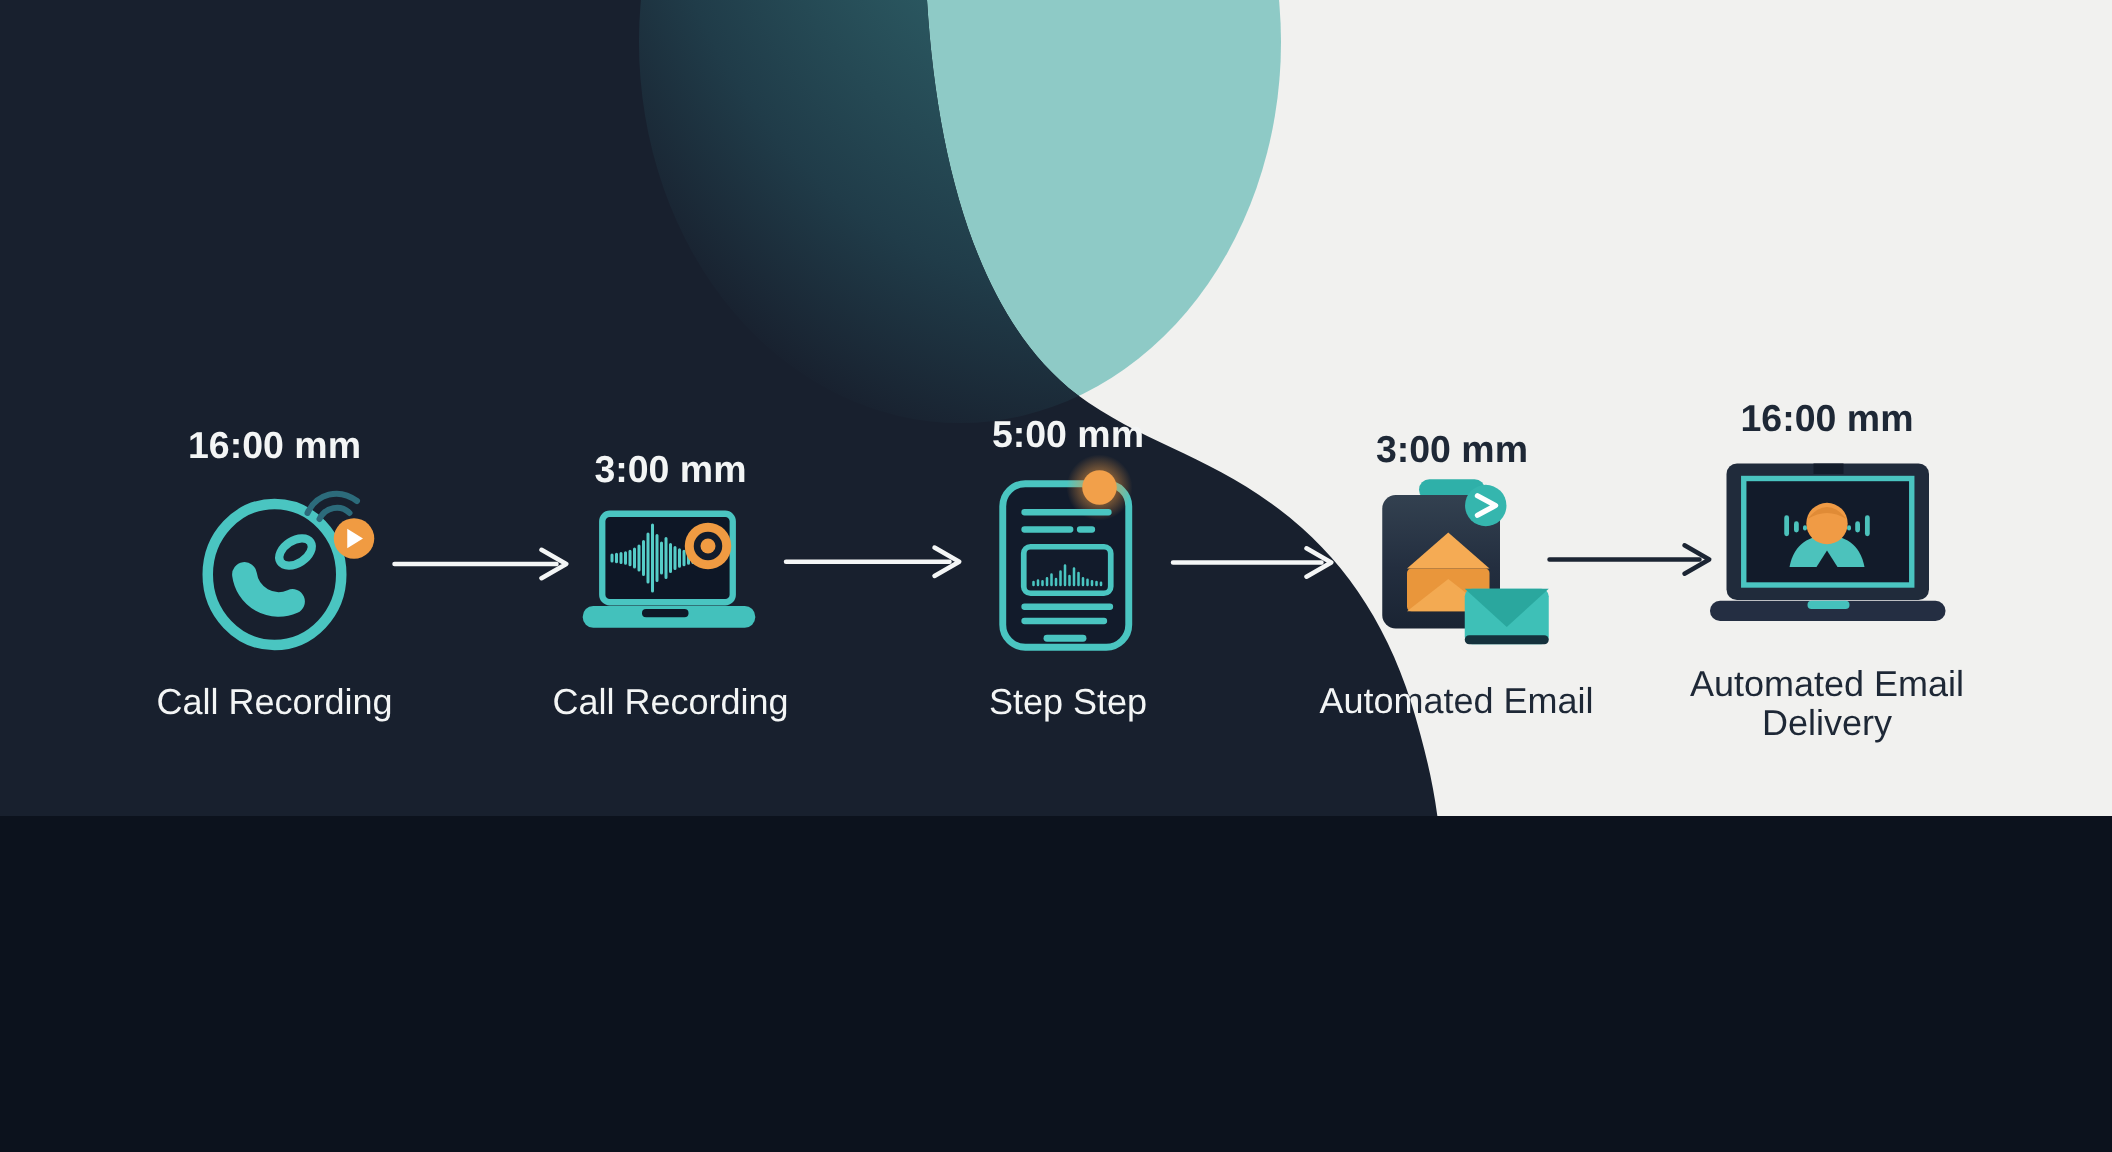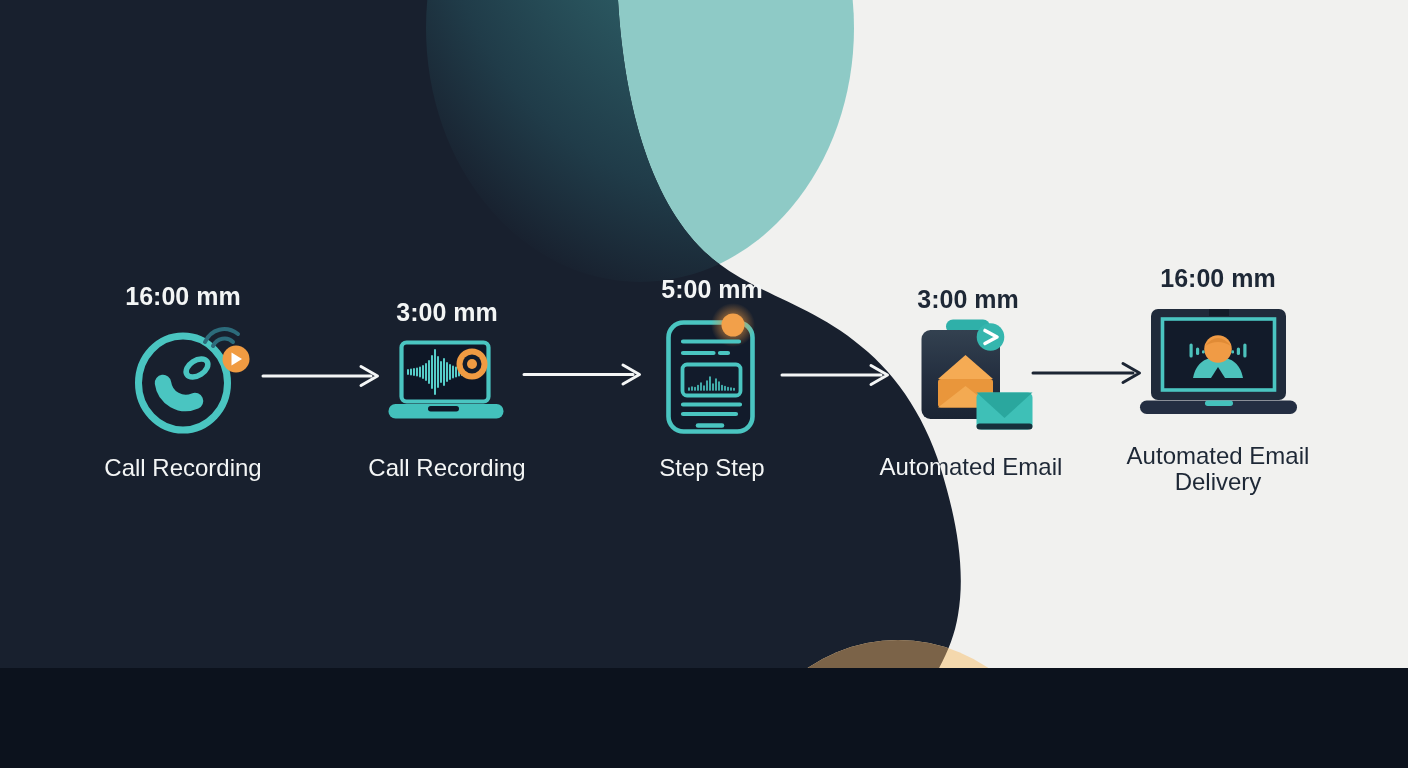--- a/index.html
+++ b/index.html
@@ -1,16 +1,16 @@
 <!DOCTYPE html>
 <html><head>
 <meta charset="utf-8">
 <style>
   html,body{margin:0;padding:0;background:#0c121d;}
-  .stage{width:1408px;height:668px;overflow:hidden;position:relative;
+  .stage{width:1408px;height:544px;overflow:hidden;position:relative;
          font-family:"Liberation Sans","DejaVu Sans",sans-serif;}
   svg{display:block;}
   text{font-family:"Liberation Sans","DejaVu Sans",sans-serif;}
   .time-light{fill:#f3f5f5;font-size:25px;font-weight:600;text-anchor:middle;}
   .time-dark{fill:#1e2836;font-size:25px;font-weight:600;text-anchor:middle;}
   .label-light{fill:#f3f5f5;font-size:24px;font-weight:500;text-anchor:middle;}
   .label-dark{fill:#1e2836;font-size:24px;font-weight:500;text-anchor:middle;}
   .arrow-light{stroke:#f4f6f6;stroke-width:3;fill:none;stroke-linecap:round;stroke-linejoin:round;}
   .arrow-dark{stroke:#1c2533;stroke-width:3;fill:none;stroke-linecap:round;stroke-linejoin:round;}
   .teal-stroke{stroke:#4ac5c1;fill:none;}

